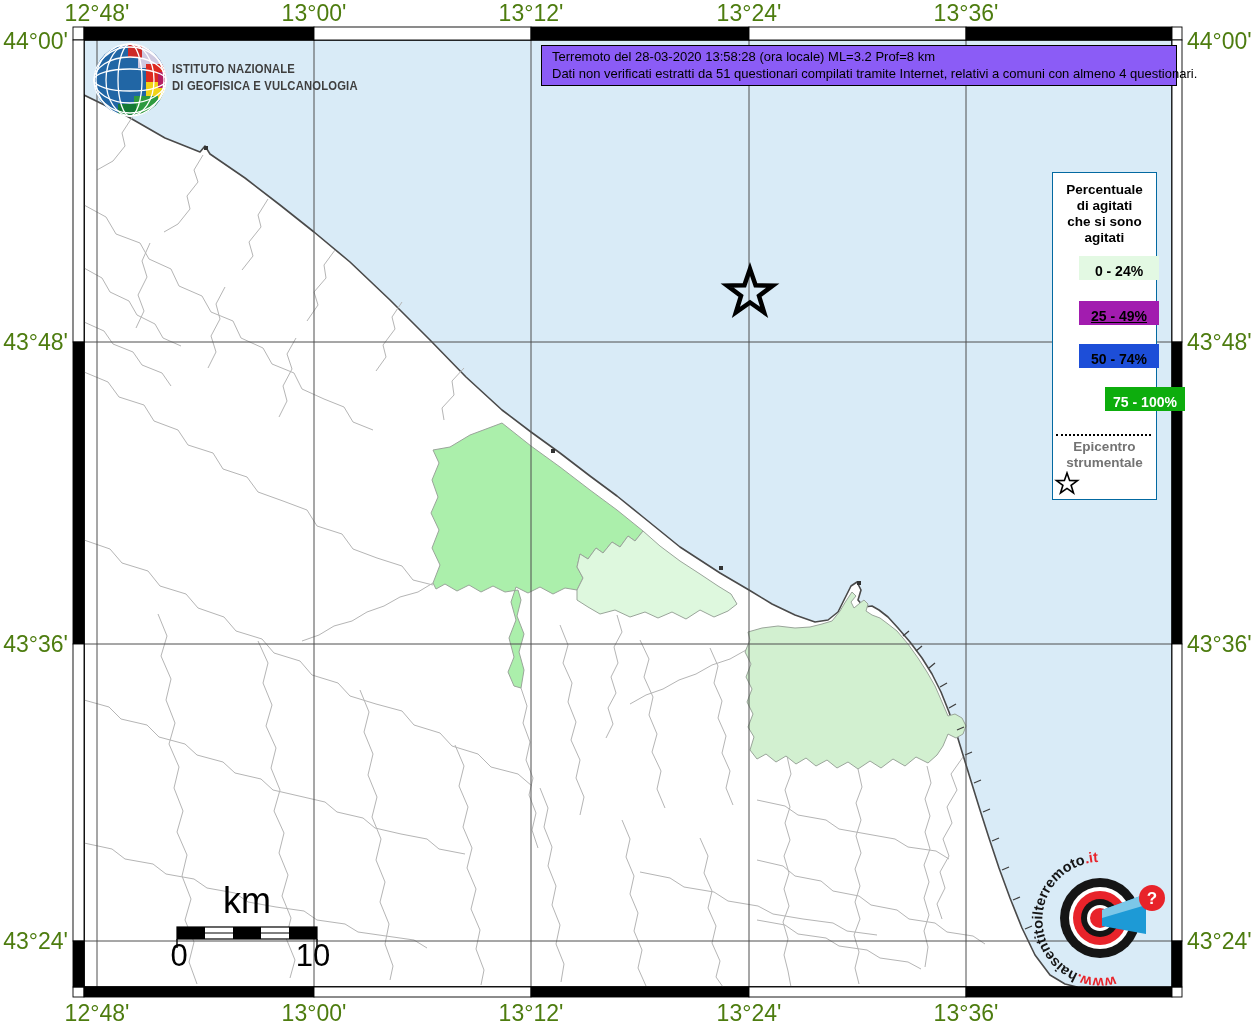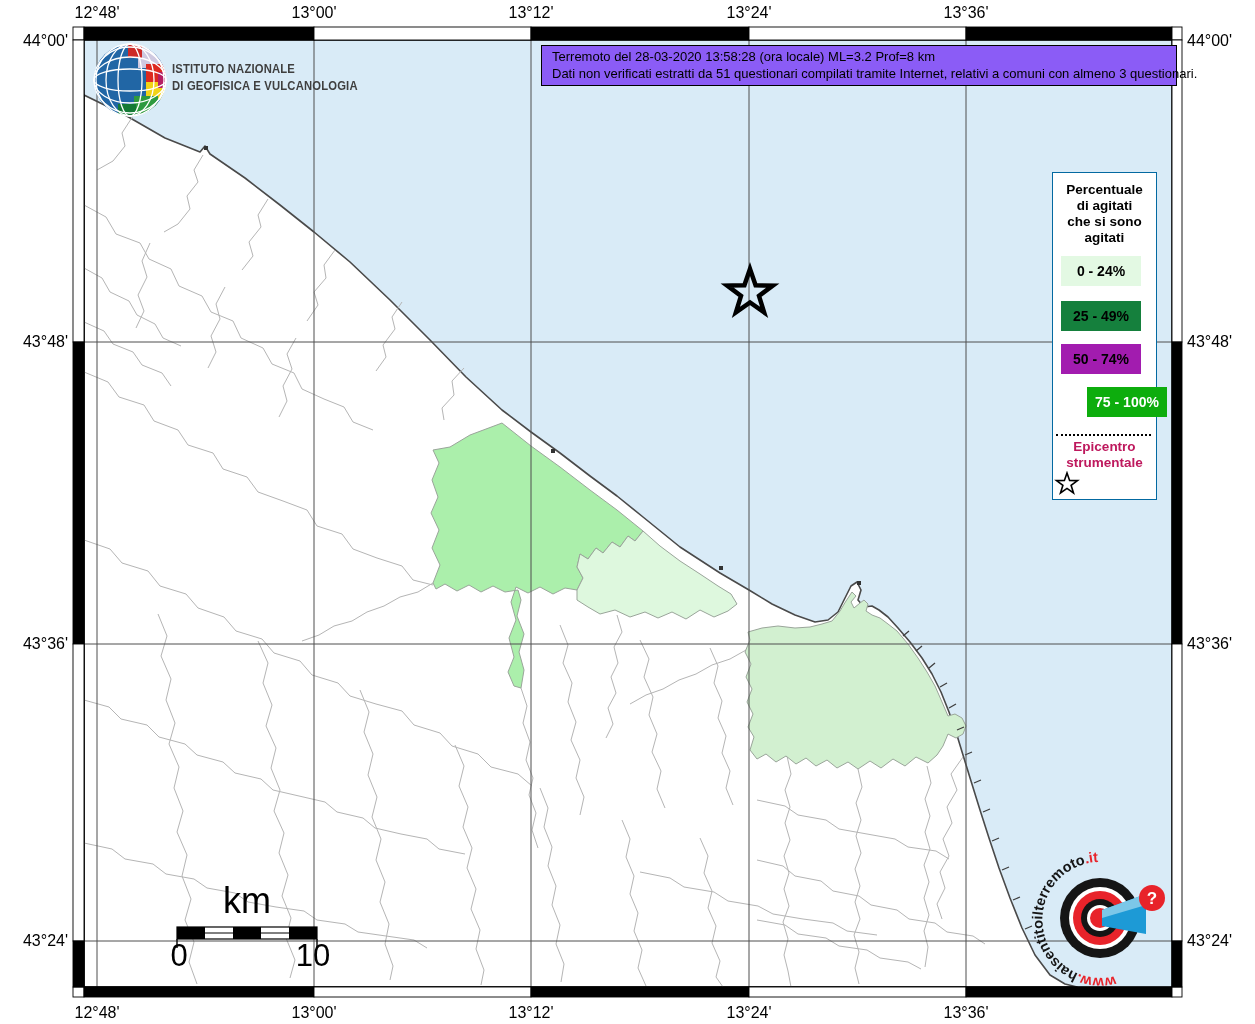--- a/index.html
+++ b/index.html
@@ -1,32 +1,32 @@
 <!DOCTYPE html>
 <html><head>
 <meta charset="utf-8">
 <style>
   html,body{margin:0;padding:0;background:#fff;}
   .canvas{position:relative;width:1255px;height:1024px;background:#fff;overflow:hidden;
           font-family:"Liberation Sans","DejaVu Sans",sans-serif;}
   svg{display:block;}
   .map-svg{position:absolute;left:0;top:0;}
-  .axis-label{position:absolute;font-size:16px;color:#000000;white-space:nowrap;line-height:26px;}
+  .axis-label{position:absolute;font-size:23px;color:#4d7c0f;white-space:nowrap;line-height:26px;}
   .axis-top{top:0;transform:translateX(-50%);}
   .axis-bottom{top:1000px;transform:translateX(-50%);}
   .axis-left{left:0;width:68px;text-align:right;}
   .axis-right{left:1187px;text-align:left;}
   .info-box{position:absolute;left:541px;top:45px;width:614px;background:#8b5cf6;border:1px solid #000;
             font-size:13px;line-height:16.6px;color:#000;padding:3px 10px;white-space:nowrap;}
   .legend{position:absolute;left:1052px;top:172px;width:103px;height:326px;background:#fff;border:1px solid #0369a1;}
   .legend-title{margin-top:9px;text-align:center;font-weight:bold;font-size:13.5px;line-height:16px;color:#000;}
-  .swatch{position:absolute;left:8px;width:80px;height:30px;text-align:center;font-weight:bold;
+  .swatch{position:absolute;left:26px;width:80px;height:24px;text-align:center;font-weight:bold;
           font-size:14px;line-height:30px;color:#000;}
   .legend-sep{position:absolute;left:3px;top:261px;width:95px;border-top:2px dotted #000;}
-  .legend-epi{position:absolute;top:266px;width:100%;text-align:center;font-weight:bold;font-size:13.5px;line-height:16px;color:#be185d;}
+  .legend-epi{position:absolute;top:266px;width:100%;text-align:center;font-weight:bold;font-size:13.5px;line-height:16px;color:#737373;}
   .legend-star{position:absolute;top:298px;left:0;width:100%;text-align:center;}
   .ingv-text{position:absolute;left:172px;top:61px;font-size:12.5px;font-weight:bold;color:#3f3f3f;
              line-height:17px;letter-spacing:.2px;transform:scaleX(.9);transform-origin:left top;white-space:nowrap;}
   .scale-km{position:absolute;left:247px;top:880px;transform:translateX(-50%);font-size:36px;color:#000;}
   .scale-num{position:absolute;top:938px;font-size:31px;color:#000;transform:translateX(-50%);}
 </style>
 </head>
 <body>
 
 <div class="canvas">
@@ -222,33 +222,33 @@
 <div class="axis-label axis-right" style="top:631px">43°36'</div>
 <div class="axis-label axis-right" style="top:928px">43°24'</div>
 
 <div class="ingv-text">
   <div>ISTITUTO NAZIONALE</div>
   <div>DI GEOFISICA E VULCANOLOGIA</div>
 </div>
 
 <div class="info-box">
   <div>Terremoto del 28-03-2020 13:58:28 (ora locale) ML=3.2 Prof=8 km</div>
-  <div>Dati non verificati estratti da 51 questionari compilati tramite Internet, relativi a comuni con almeno 3 questionari.</div>
+  <div>Dati non verificati estratti da 51 questionari compilati tramite Internet, relativi a comuni con almeno 4 questionari.</div>
 </div>
 
 <div class="legend">
   <div class="legend-title">
     <div>Percentuale</div>
     <div>di agitati</div>
     <div>che si sono</div>
     <div>agitati</div>
   </div>
   <div class="swatch" style="top: 83px; background: rgb(227, 249, 227); color: rgb(0, 0, 0);"><span>0 - 24%</span></div>
-  <div class="swatch" style="top: 128px; background: #15803d; color: rgb(0, 0, 0);"><span>25 - 49%</span></div>
-  <div class="swatch" style="top: 171px; background: #a21caf; color: rgb(0, 0, 0);"><span>50 - 74%</span></div>
+  <div class="swatch" style="top: 128px; background: #a21caf; color: rgb(0, 0, 0); text-decoration: underline;"><span>25 - 49%</span></div>
+  <div class="swatch" style="top: 171px; background: #1d4ed8; color: rgb(0, 0, 0);"><span>50 - 74%</span></div>
   <div class="swatch" style="top: 214px; background: rgb(13, 173, 13); color: rgb(255, 255, 255); margin-left: 26px;"><span>75 - 100%</span></div>
   <div class="legend-sep"></div>
   <div class="legend-epi">
     <div>Epicentro</div>
     <div>strumentale</div>
   </div>
   <div class="legend-star">
     <svg width="28" height="26" viewBox="-14 -13 28 26">
       <path d="M0,-11 L2.6,-3.5 10.5,-3.4 4.1,1.3 6.5,8.9 0,4.4 -6.5,8.9 -4.1,1.3 -10.5,-3.4 -2.6,-3.5 Z" fill="#fff" stroke="#000" stroke-width="1.6"></path>
     </svg>

